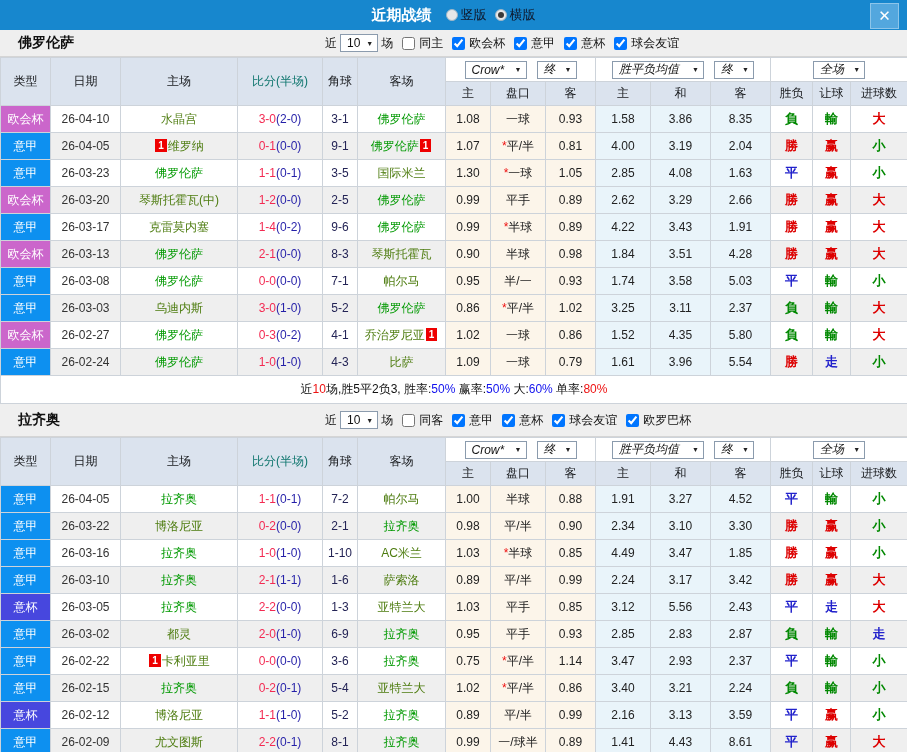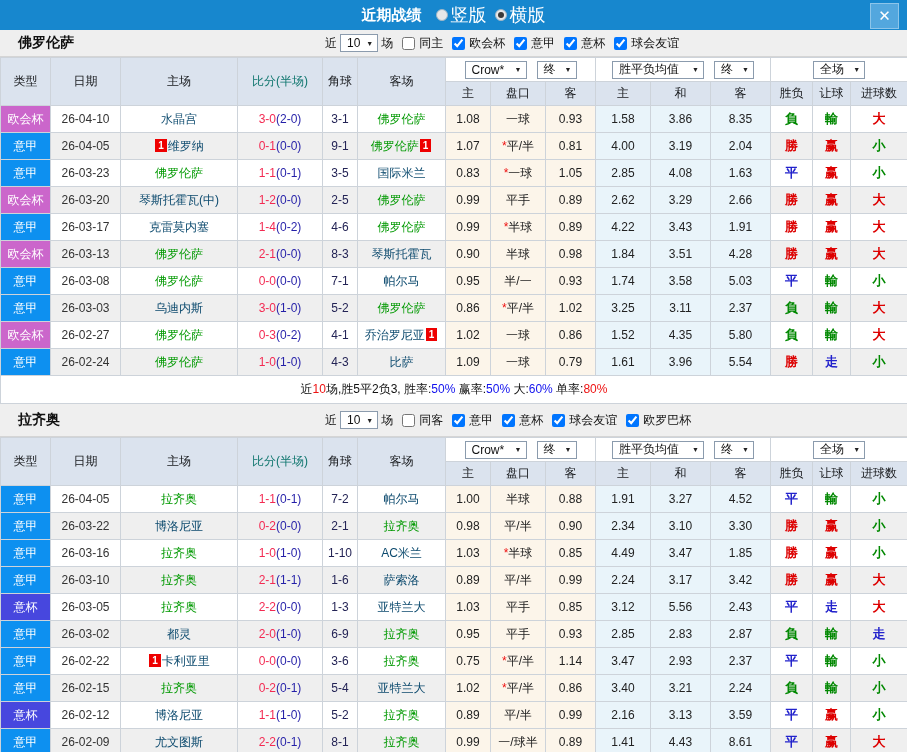--- a/index.html
+++ b/index.html
@@ -8,21 +8,21 @@
 
   
   .titlebar{height:30px;background:var(--titlebar);display:flex;align-items:center;
             justify-content:center;position:relative;}
   .titlebar .title{color:#fff;font-weight:bold;font-size:15px;}
   .radio-group{display:flex;align-items:center;margin-left:6px;}
   .radio{width:12px;height:12px;border-radius:50%;background:#E8E8E8;border:1px solid #9FB6C6;
          display:inline-block;position:relative;box-sizing:border-box;margin:0 3px 0 8px;cursor:pointer;}
   .radio.sel::after{content:"";position:absolute;left:2px;top:2px;width:6px;height:6px;
                     border-radius:50%;background:#3A3A3A;}
-  .radio-label{color:#ffffff;font-size:18px;}
+  .radio-label{color:#0f172a;font-size:13px;}
   .close-btn{position:absolute;right:8px;top:3px;width:27px;height:24px;background:var(--close-btn);
              border:1px solid #8CC5EA;color:#fff;font-size:15px;font-weight:bold;display:flex;
              align-items:center;justify-content:center;cursor:pointer;}
 
   
   .section-bar{position:relative;background:#EFEFEF;border-bottom:1px solid #D5D5D5;}
   .sb1{height:26px;} .sb2{height:32px;}
   .team-name{position:absolute;left:18px;top:50%;transform:translateY(-50%);
              font-weight:bold;font-size:14px;color:#111;}
   .filters{position:absolute;left:325px;top:50%;transform:translateY(-50%);
@@ -33,33 +33,33 @@
   .dd{display:inline-flex;align-items:center;justify-content:space-between;background:#fff;
       border:1px solid #8B9BAD;height:18px;padding:0 4px 0 6px;box-sizing:border-box;
       font-size:12px;color:#111;cursor:pointer;}
   .dd .arr{font-size:7px;margin-left:6px;color:#222;}
 
   
   table{border-collapse:collapse;table-layout:fixed;width:907px;}
   th,td{border:1px solid #CDD3DA;overflow:hidden;white-space:nowrap;text-align:center;padding:0;}
   thead th{background:var(--header-bg);font-weight:normal;font-size:12px;height:23px;color:#16181B;}
   thead th.navy{color:#0f766e;}
-  thead th.grp{background:#fff;}
+  thead th.grp{background:#fff;font-style:italic;}
   .grp-inner{display:flex;align-items:center;justify-content:center;gap:10px;}
   tbody td{height:26px;font-size:12px;}
   tbody tr:nth-child(odd){background:#fff;}
   tbody tr:nth-child(even){background:#EFEFEF;}
   td.cream{background:var(--odds-bg-cream);}
   td.lblue{background:var(--avg-bg-blue);}
   td.date{color:#333;}
   td.corner{color:#232355;}
   .t-euro{background:var(--euro-badge);color:#fff;}
   .t-seriea{background:var(--seriea-badge);color:#fff;}
   .t-coppa{background:var(--coppa-badge);color:#fff;}
-  .team{color:#0c4a6e;}
+  .team{color:#4d7c0f;}
   .team.self{color:var(--self-team-green);}
   .sm{color:var(--score-red);}
   .sh{color:var(--score-half-navy);}
   .res{font-weight:bold;font-size:13px;}
   .res.r{color:var(--win-red);}
   .res.g{color:var(--loss-green);}
   .res.b{color:var(--draw-blue);}
   .star{color:#EE1111;}
   .redcard{display:inline-block;background:var(--redcard);color:#fff;font-size:10px;font-weight:bold;
            line-height:13px;padding:0 3px;margin:0 1px;vertical-align:1px;}
@@ -207,21 +207,21 @@
             <td class="res r">赢</td>
             <td class="res g">小</td>
           </tr>
           <tr>
             <td class="t-seriea">意甲</td>
             <td class="date">26-03-23</td>
             <td><span class="team self">佛罗伦萨</span></td>
             <td><span class="sm">1-1</span><span class="sh">(0-1)</span></td>
             <td class="corner">3-5</td>
             <td><span class="team">国际米兰</span></td>
-            <td class="cream">0.83</td>
+            <td class="cream">1.30</td>
             <td class="cream"><span class="star">*</span>一球</td>
             <td class="cream">1.05</td>
             <td class="lblue">2.85</td>
             <td class="lblue">4.08</td>
             <td class="lblue">1.63</td>
             <td class="res b">平</td>
             <td class="res r">赢</td>
             <td class="res g">小</td>
           </tr>
           <tr>
@@ -239,21 +239,21 @@
             <td class="lblue">2.66</td>
             <td class="res r">勝</td>
             <td class="res r">赢</td>
             <td class="res r">大</td>
           </tr>
           <tr>
             <td class="t-seriea">意甲</td>
             <td class="date">26-03-17</td>
             <td><span class="team">克雷莫内塞</span></td>
             <td><span class="sm">1-4</span><span class="sh">(0-2)</span></td>
-            <td class="corner">4-6</td>
+            <td class="corner">9-6</td>
             <td><span class="team self">佛罗伦萨</span></td>
             <td class="cream">0.99</td>
             <td class="cream"><span class="star">*</span>半球</td>
             <td class="cream">0.89</td>
             <td class="lblue">4.22</td>
             <td class="lblue">3.43</td>
             <td class="lblue">1.91</td>
             <td class="res r">勝</td>
             <td class="res r">赢</td>
             <td class="res r">大</td>

